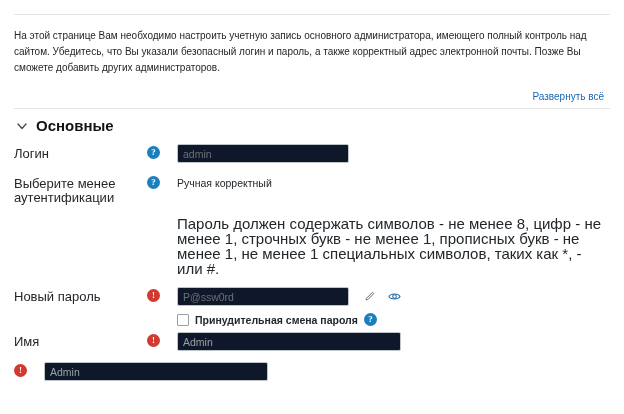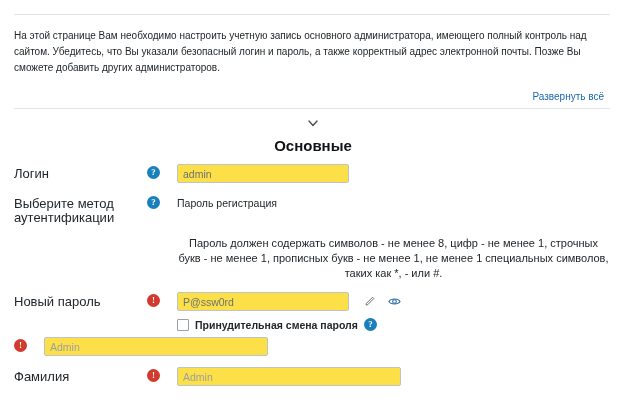--- a/index.html
+++ b/index.html
@@ -56,21 +56,20 @@
   .section {
     margin-top: 6px;
     border-top: 1px solid #e2e4e6;
     padding-top: 8px;
   }
   .section-head {
     display: flex;
     align-items: center;
     gap: 8px;
     padding-left: 2px;
-    flex-direction: column;
   }
   .chev {
     width: 12px;
     height: 12px;
     display: inline-block;
     position: relative;
     color: #4a5156;
   }
   .chev svg { display: block; }
   .section-title {
@@ -120,41 +119,40 @@
   .field {
     flex: 1;
     min-width: 0;
   }
   input.text, .fake-input {
     box-sizing: border-box;
     width: 172px;
     height: 19px;
     border: 1px solid #bfc4c8;
     border-radius: 2px;
-    background: #fde047;
+    background: #0f172a;
     font-family: "Liberation Sans", sans-serif;
     font-size: 10.5px;
     color: #6b7176;
     padding: 0 5px;
     outline: none;
     vertical-align: middle;
   }
   input.text.wide { width: 224px; }
   input.text::placeholder { color: #9aa0a5; }
   .static-value {
     font-size: 10.5px;
     color: #22272b;
     padding-top: 3px;
   }
   .hint {
-    font-size: 11px;
+    font-size: 15px;
     line-height: 15px;
     color: #22272b;
     max-width: 440px;
-    text-align: center;
   }
   .pwd-wrap {
     display: flex;
     align-items: center;
     gap: 7px;
   }
   .pwd-box {
     position: relative;
     width: 204px;
     height: 19px;
@@ -224,26 +222,26 @@
         <div class="label">Логин</div>
         <div class="badge-cell">
           <span class="badge help">?</span>
         </div>
         <div class="field">
           <input class="text" type="text" value="admin" style="">
         </div>
       </div>
 
       <div class="row">
-        <div class="label">Выберите метод аутентификации</div>
+        <div class="label">Выберите менее аутентификации</div>
         <div class="badge-cell">
           <span class="badge help">?</span>
         </div>
         <div class="field">
-          <div class="static-value">Пароль регистрация</div>
+          <div class="static-value">Ручная корректный</div>
         </div>
       </div>
 
       <div class="row">
         <div class="label"></div>
         <div class="badge-cell"></div>
         <div class="field">
           <div class="hint">Пароль должен содержать символов - не менее 8, цифр - не менее 1, строчных букв - не менее 1, прописных букв - не менее 1, не менее 1 специальных символов, таких как *, - или #.</div>
         </div>
       </div>
@@ -272,30 +270,30 @@
           </div>
           <div class="check-row">
             <span class="cbox"></span>
             <span class="check-label">Принудительная смена пароля</span>
             <span class="badge help">?</span>
           </div>
         </div>
       </div>
 
       <div class="row">
+        <div class="label">Имя</div>
         <div class="badge-cell">
           <span class="badge req">!</span>
         </div>
         <div class="field">
           <input class="text wide" type="text" placeholder="Admin" style="">
         </div>
       </div>
 
       <div class="row">
-        <div class="label">Фамилия</div>
         <div class="badge-cell">
           <span class="badge req">!</span>
         </div>
         <div class="field">
           <input class="text wide" type="text" placeholder="Admin" style="">
         </div>
       </div>
 
     </div>
   </div>

